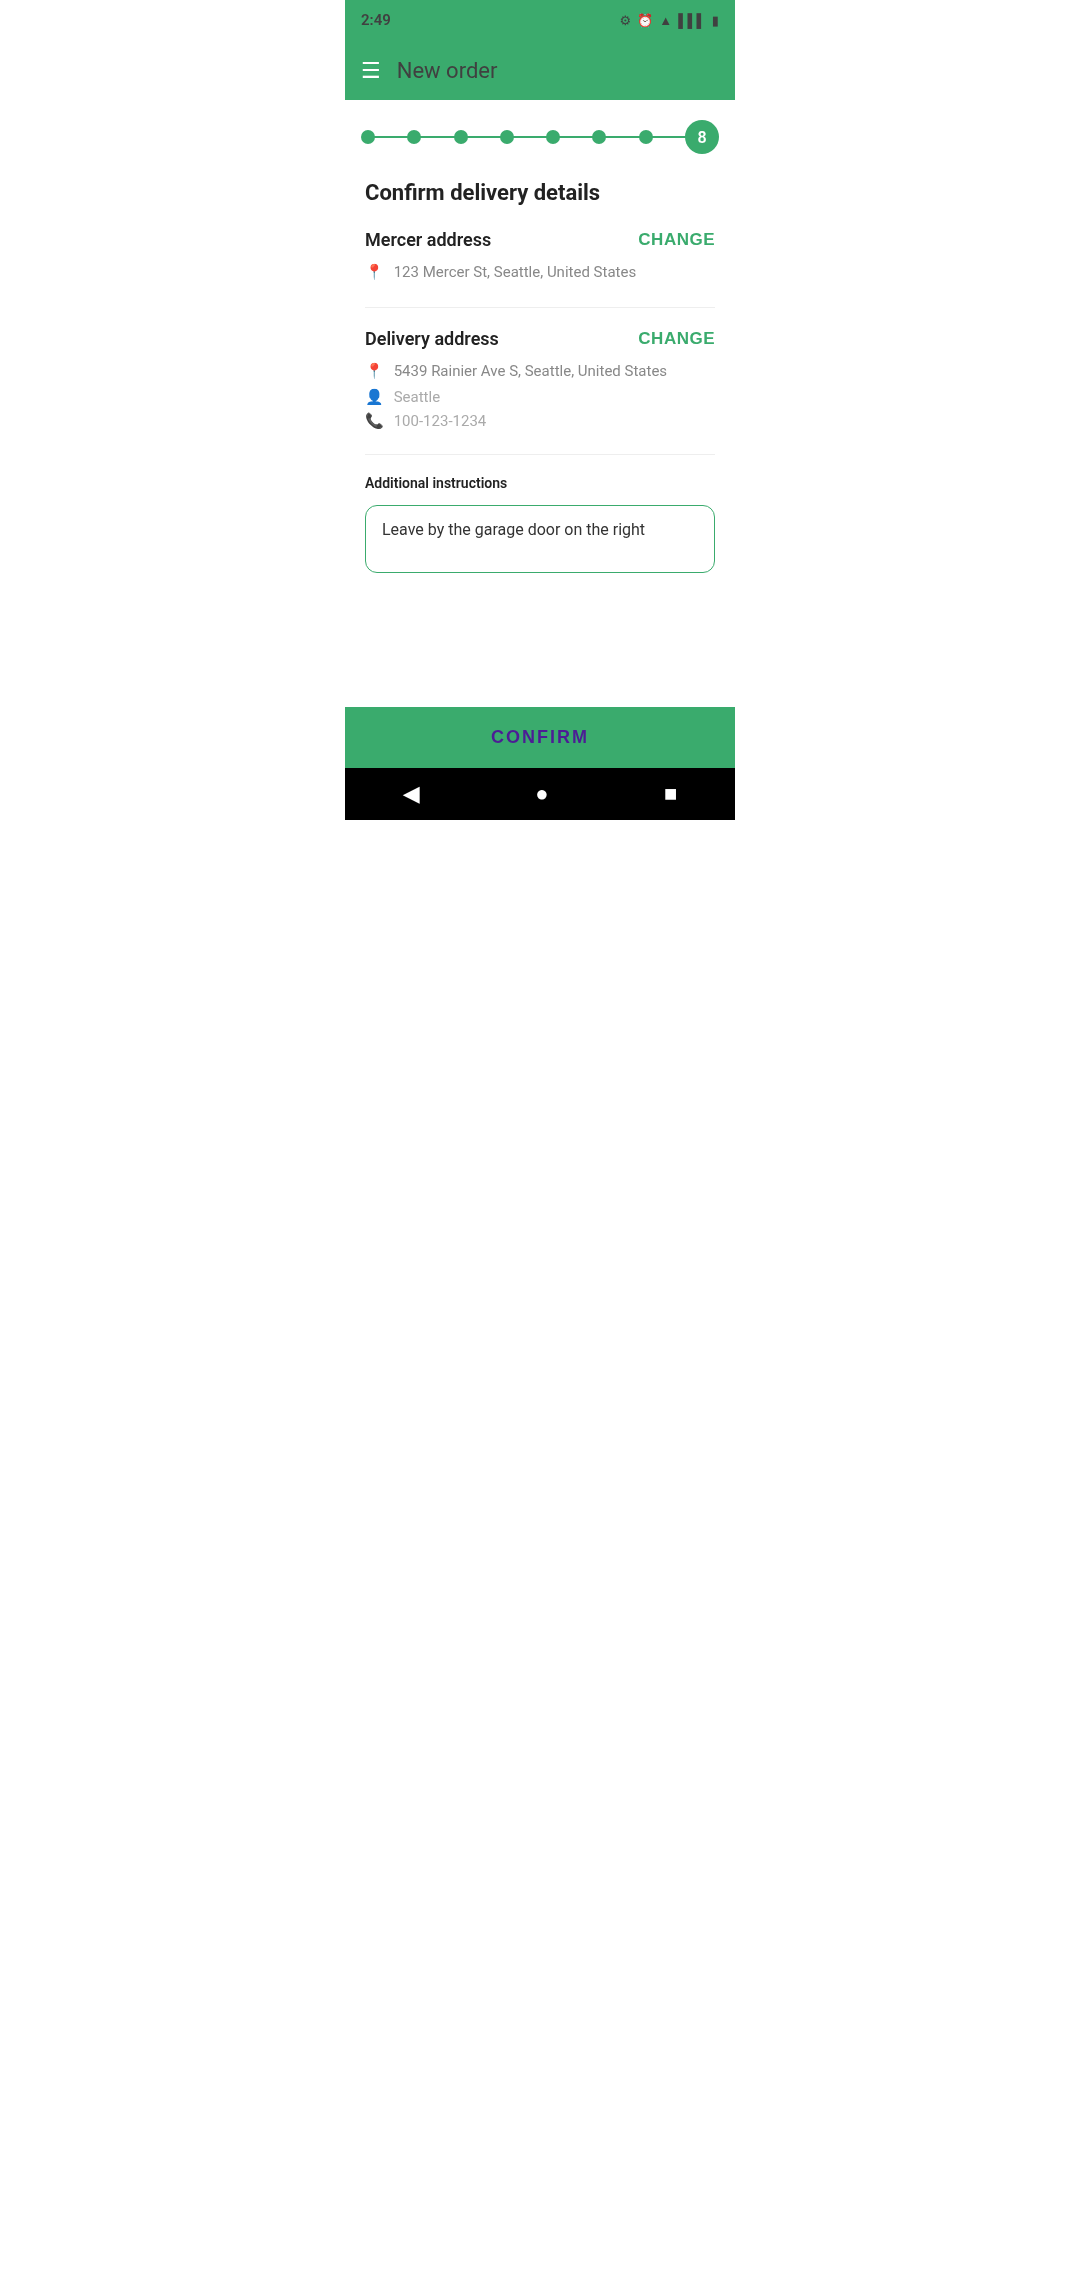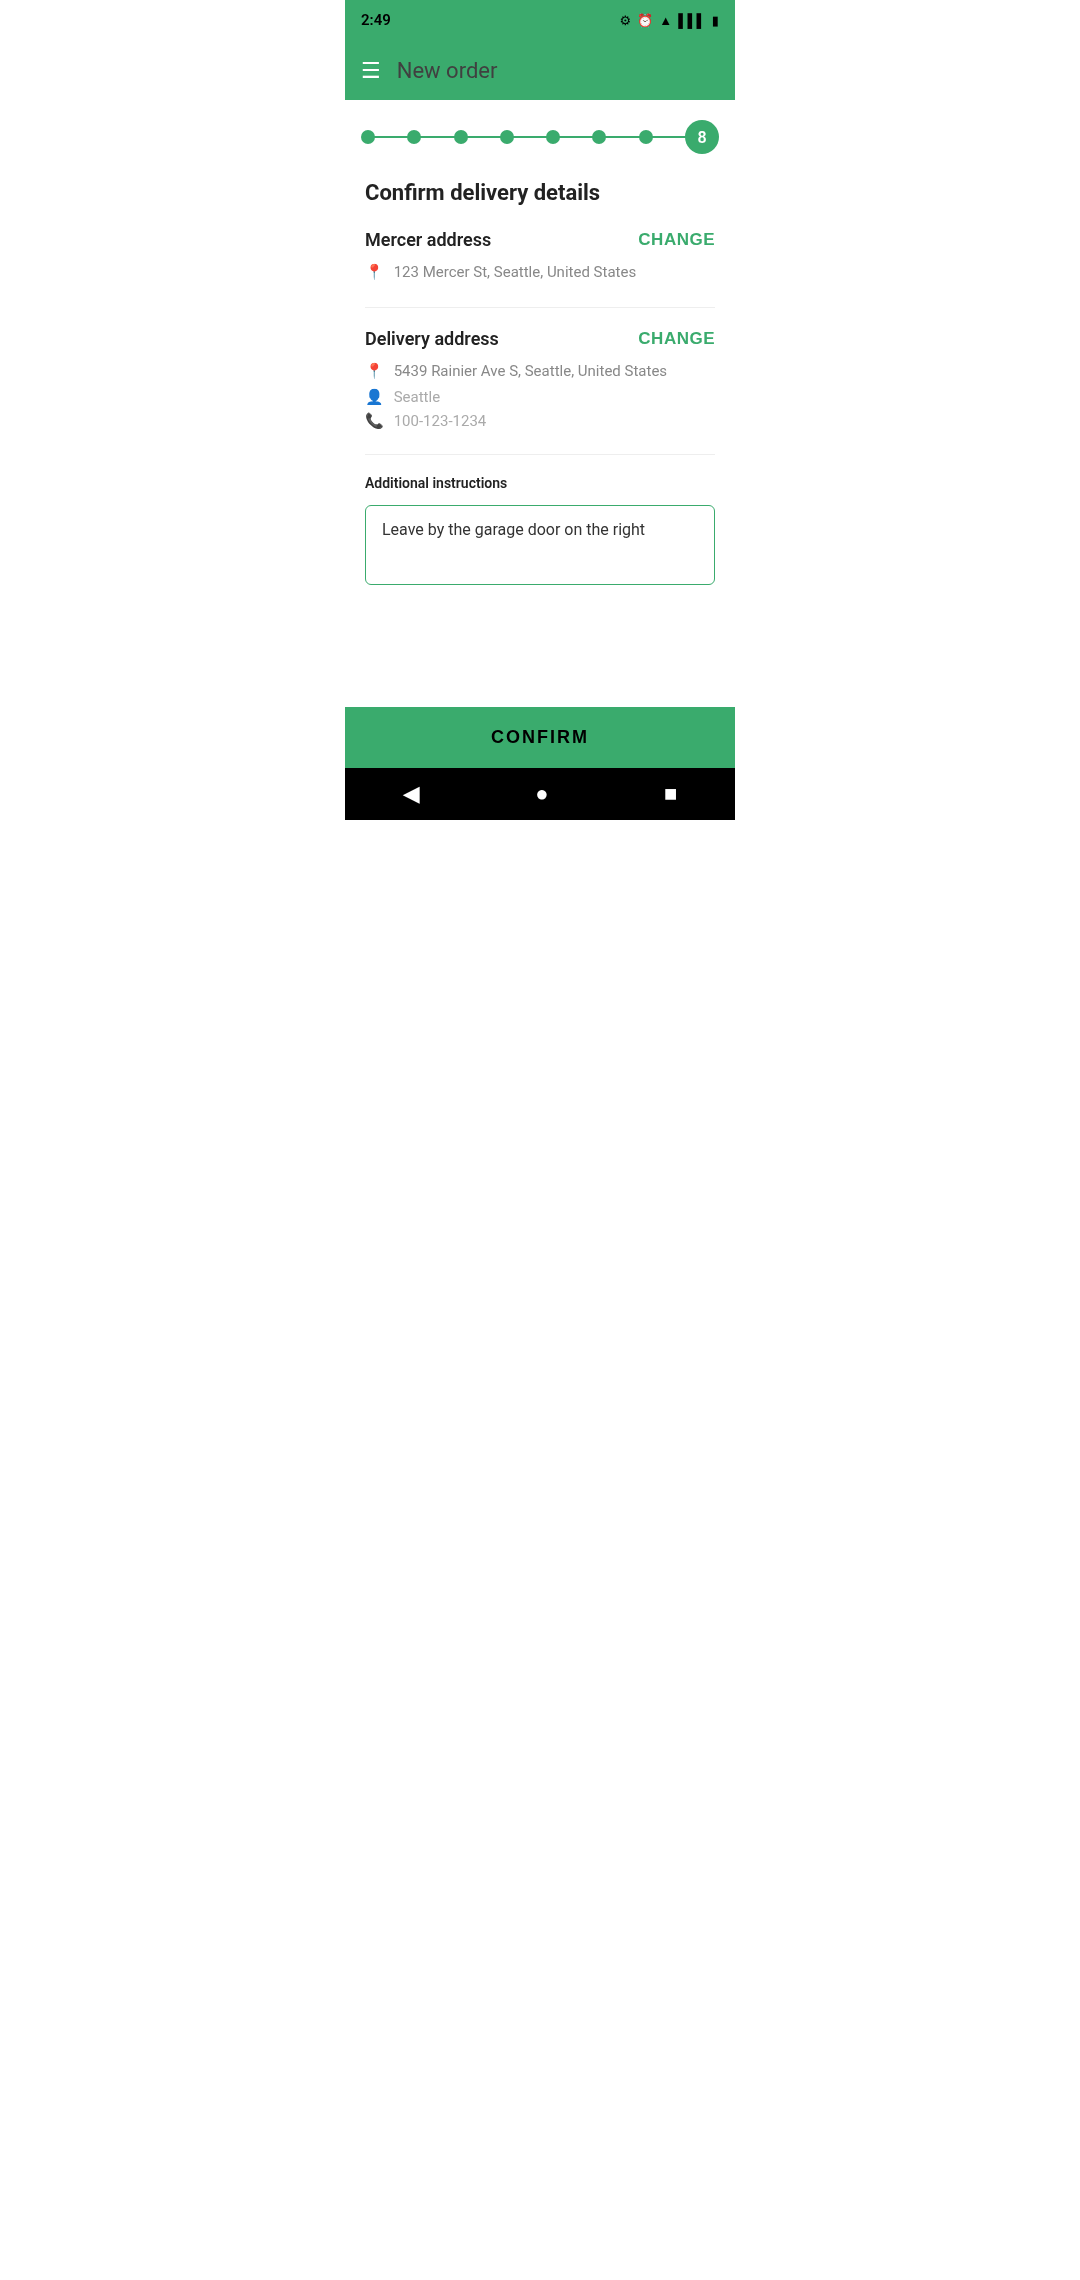--- a/index.html
+++ b/index.html
@@ -15,21 +15,21 @@
       font-family: -apple-system, BlinkMacSystemFont, 'Segoe UI', Roboto, sans-serif;
       background: #fff;
       display: flex;
       flex-direction: column;
       margin: 0 auto;
     }
 
     
     .status-bar {
       background: #3aab6d;
-      color: #000000;
+      color: #404040;
       display: flex;
       justify-content: space-between;
       align-items: center;
       padding: 8px 16px;
       height: 40px;
     }
 
     .status-bar-time {
       font-size: 15px;
       font-weight: 600;
@@ -235,26 +235,26 @@
     .instructions-title {
       font-size: 14px;
       font-weight: 600;
       color: #222;
       margin-bottom: 14px;
     }
 
     .instructions-input {
       width: 100%;
       border: 1.5px solid #3aab6d;
-      border-radius: 6px;
+      border-radius: 12px;
       padding: 14px 16px;
       font-size: 16px;
       color: #333;
       resize: none;
-      height: 80px;
+      height: 68px;
       outline: none;
       font-family: inherit;
     }
 
     
     .payment-row {
       display: flex;
       justify-content: space-between;
       align-items: center;
       padding: 16px 0 8px;
@@ -274,21 +274,21 @@
 
     
     .confirm-section {
       background: #3aab6d;
       padding: 0;
     }
 
     .confirm-button {
       width: 100%;
       background: #3aab6d;
-      color: #000000;
+      color: #4c1d95;
       border: none;
       padding: 20px;
       font-size: 18px;
       font-weight: 700;
       letter-spacing: 2px;
       text-transform: uppercase;
       cursor: pointer;
     }
 
     

